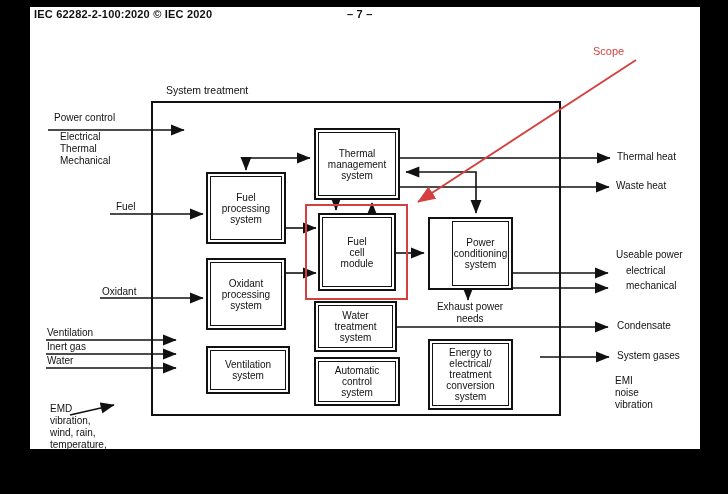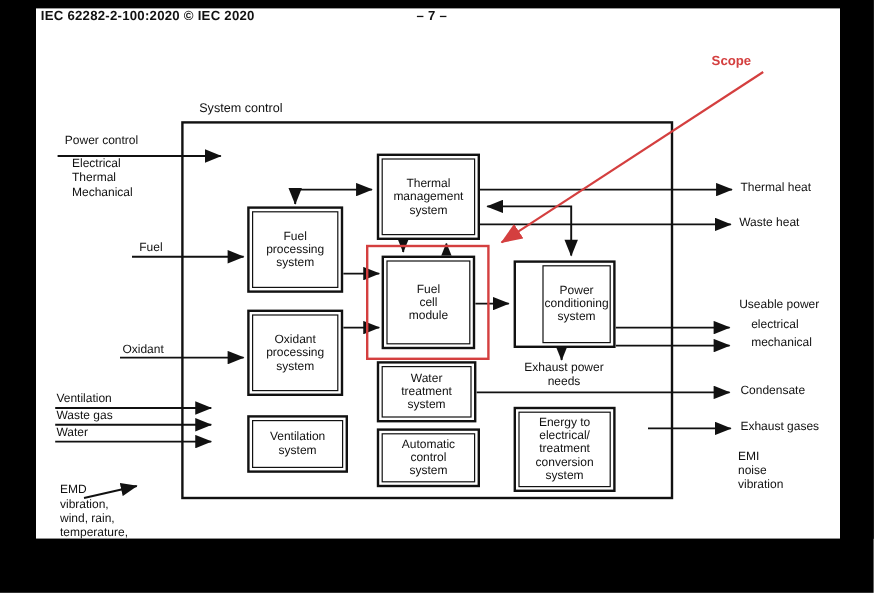--- a/index.html
+++ b/index.html
@@ -6,21 +6,21 @@
   .stage{position:relative;width:728px;height:449px;background:#000;overflow:hidden;
          font-family:"Liberation Sans","DejaVu Sans",sans-serif;color:#111;}
   .page{position:absolute;left:30px;top:7px;width:670px;height:480px;background:#fff;}
   .abs{position:absolute;}
   svg.overlay{position:absolute;left:0;top:0;width:728px;height:494px;pointer-events:none;}
   .hdr{font-size:11px;font-weight:bold;letter-spacing:.2px;}
   .title{font-size:15px;text-align:center;}
   .lbl{font-size:10px;line-height:12px;white-space:pre-line;}
   .lbl.c{text-align:center;}
   .boundary-lbl{font-size:10.5px;}
-  .scope{font-size:11px;font-weight:bold;color:#d43f3f;}
+  .scope{font-size:11px;font-weight:normal;color:#d43f3f;}
   .credit{font-size:10px;font-style:italic;color:#444;}
   .dbox{position:absolute;border:2px solid #111;background:#fff;padding:2px;box-sizing:border-box;}
   .dbox .in{width:100%;height:100%;border:1px solid #111;box-sizing:border-box;
             display:flex;align-items:center;justify-content:center;}
   .dbox .bl{font-size:10px;line-height:11px;text-align:center;white-space:pre-line;}
 </style>
 </head>
 <body>
 
 <div class="stage">
@@ -65,21 +65,21 @@
       <path d="M540,357 H609" marker-end="url(#ab)"></path>
     </g>
 
     <rect x="306" y="205" width="101" height="94" fill="none" stroke="#d43f3f" stroke-width="2"></rect>
     <path d="M636,60 L418,202" fill="none" stroke="#d43f3f" stroke-width="1.8" marker-end="url(#ar)"></path>
   </svg>
 
   <div class="abs hdr" style="left:34px;top:8px;">IEC 62282-2-100:2020 © IEC 2020</div>
   <div class="abs hdr" style="left:347px;top:8px;">– 7 –</div>
 
-  <div class="abs boundary-lbl" style="left:166px;top:84px;">System control</div>
+  <div class="abs boundary-lbl" style="left:166px;top:84px;">System treatment</div>
   <div class="abs scope" style="left:593px;top:45px;">Scope</div>
   <div class="abs credit" style="left:664px;top:468px;">IEC</div>
 
   <div class="dbox" style="left:206px;top:172px;width:80px;height:72px;">
     <div class="in">
         <span class="bl">Fuel
 processing
 system</span>
       </div>
   </div>
@@ -141,33 +141,33 @@
       </div>
   </div>
 
   <div class="abs lbl" style="left:54px;top:112px;">Power control</div>
   <div class="abs lbl" style="left:60px;top:131px;">Electrical
 Thermal
 Mechanical</div>
   <div class="abs lbl" style="left:116px;top:201px;">Fuel</div>
   <div class="abs lbl" style="left:102px;top:286px;">Oxidant</div>
   <div class="abs lbl" style="left:47px;top:327px;">Ventilation</div>
-  <div class="abs lbl" style="left:47px;top:341px;">Waste gas</div>
+  <div class="abs lbl" style="left:47px;top:341px;">Inert gas</div>
   <div class="abs lbl" style="left:47px;top:355px;">Water</div>
   <div class="abs lbl" style="left:50px;top:403px;">EMD
 vibration,
 wind, rain,
 temperature,
 etc.</div>
 
   <div class="abs lbl" style="left:617px;top:151px;">Thermal heat</div>
   <div class="abs lbl" style="left:616px;top:180px;">Waste heat</div>
   <div class="abs lbl" style="left:616px;top:249px;">Useable power</div>
   <div class="abs lbl" style="left:626px;top:265px;">electrical</div>
   <div class="abs lbl" style="left:626px;top:280px;">mechanical</div>
   <div class="abs lbl" style="left:617px;top:320px;">Condensate</div>
-  <div class="abs lbl" style="left:617px;top:350px;">Exhaust gases</div>
+  <div class="abs lbl" style="left:617px;top:350px;">System gases</div>
   <div class="abs lbl" style="left:615px;top:375px;">EMI
 noise
 vibration</div>
   <div class="abs lbl c" style="left:424px;top:301px;width:92px;">Exhaust power
 needs</div>
 </div>
 
 </body></html>

